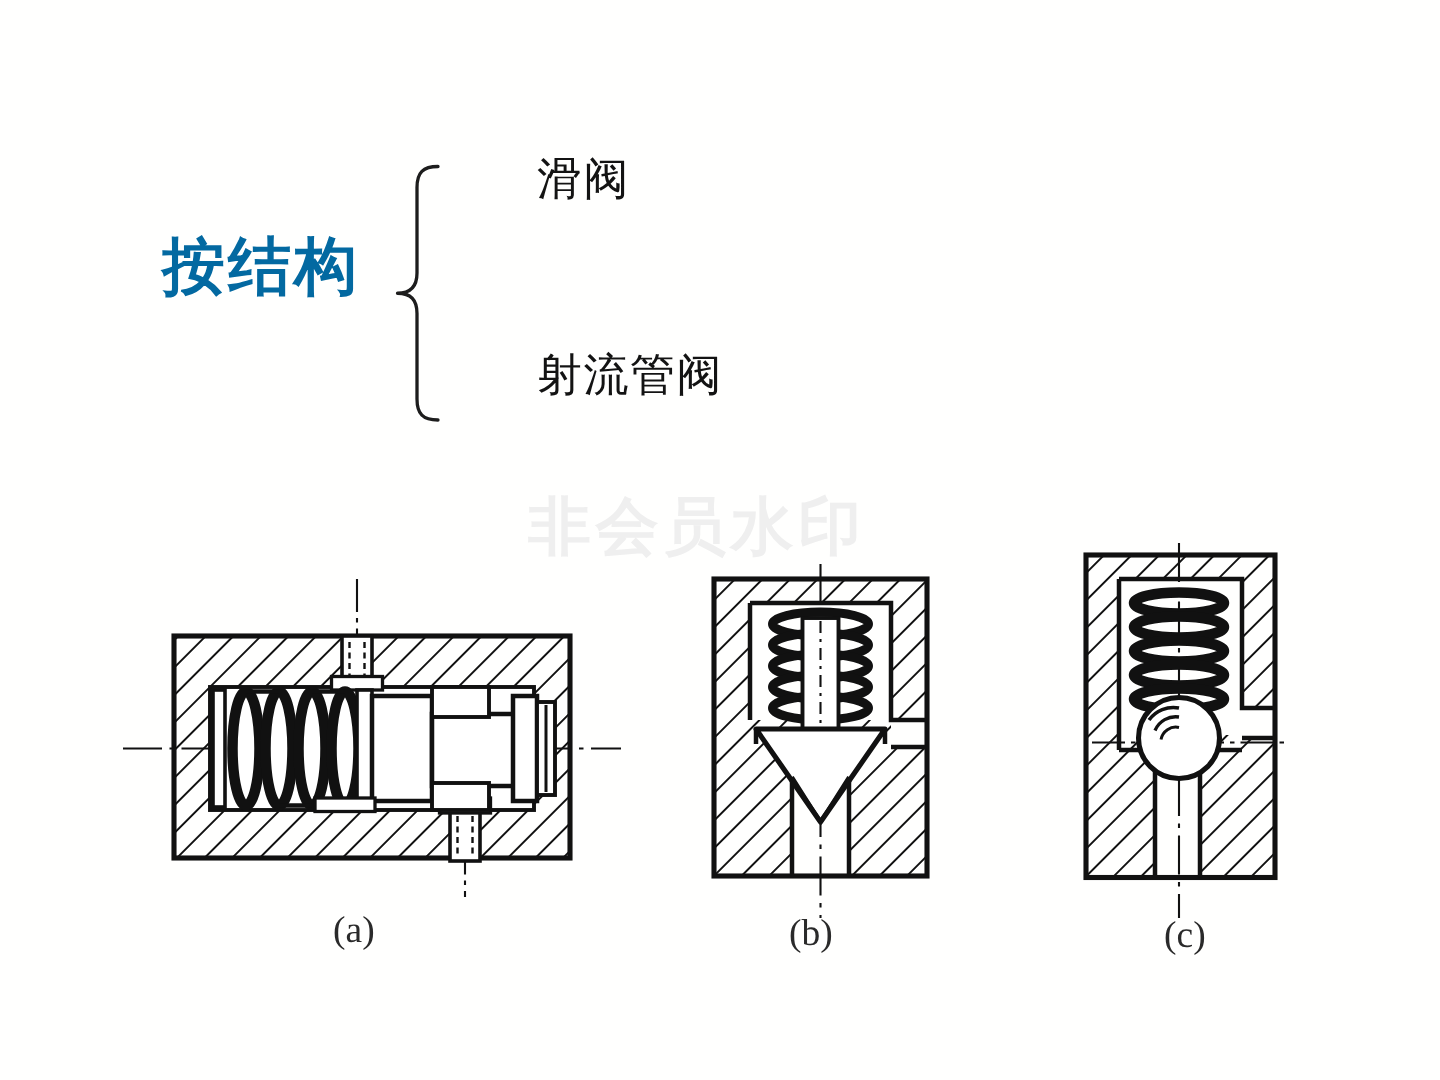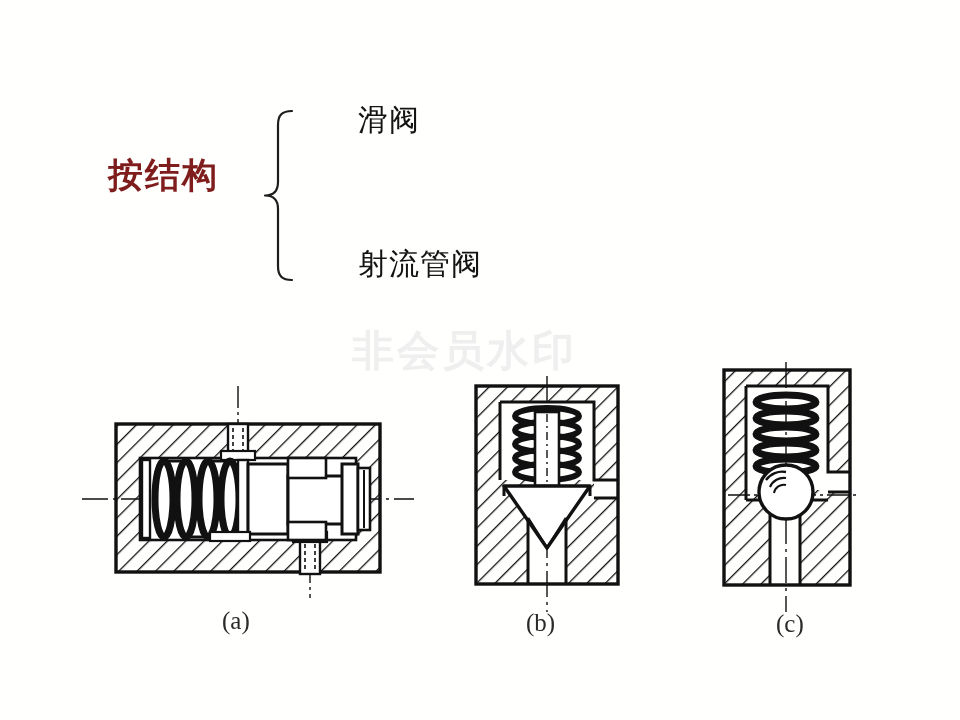--- a/index.html
+++ b/index.html
@@ -16,42 +16,42 @@
     overflow: hidden;
     font-family: "Liberation Serif", "DejaVu Serif", serif;
   }
 
   
   #category-label {
     position: absolute;
     left: 108px;
     top: 157px;
     font-family: "DejaVu Serif", "Liberation Serif", serif;
-    font-size: 35px;
+    font-size: 42px;
     font-weight: 700;
     letter-spacing: 2px;
-    color: #7f1d1d;
+    color: #0369a1;
     white-space: nowrap;
     line-height: 1;
   }
 
   .branch-item {
     position: absolute;
     left: 314px;
     font-family: "DejaVu Serif", "Liberation Serif", serif;
     font-size: 30px;
     color: #131313;
     white-space: nowrap;
     line-height: 1;
     letter-spacing: 1px;
     margin-left: 44px;
   }
   #branch-0 { top: 105px; }
   #branch-1 { top: 175px; }
-  #branch-2 { top: 249px; }
+  #branch-2 { top: 236px; }
 
   #brace-wrap {
     position: absolute;
     left: 252px;
     top: 108px;
     width: 44px;
     height: 175px;
   }
   #brace-wrap svg { display: block; }
 

